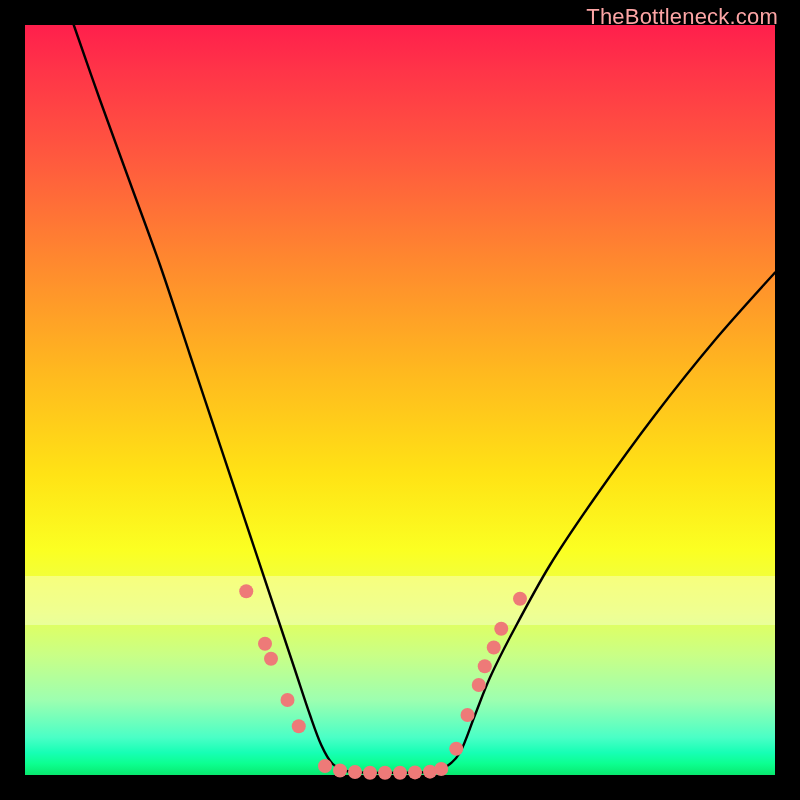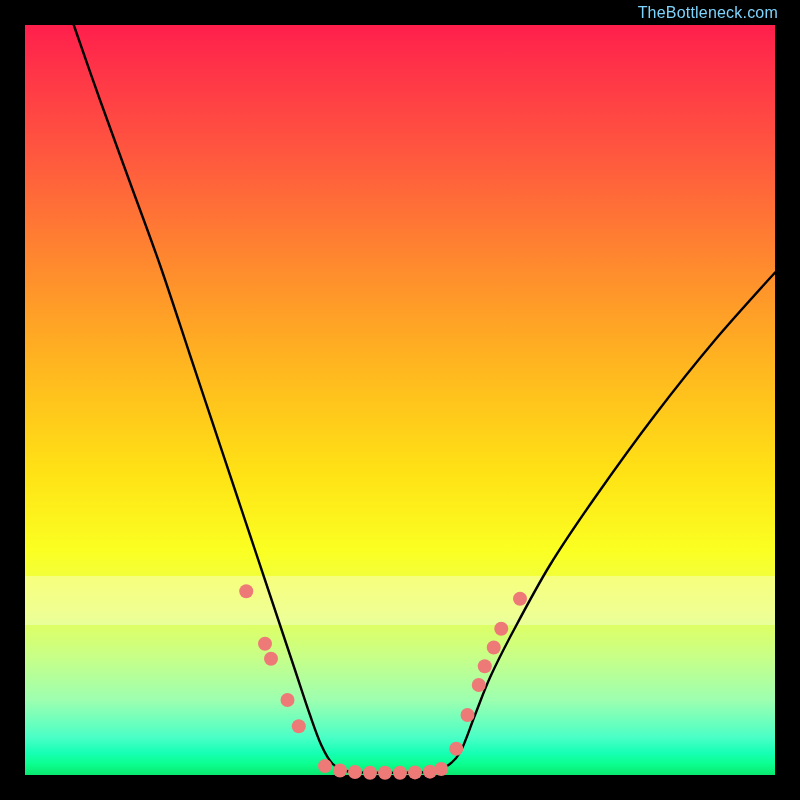--- a/index.html
+++ b/index.html
@@ -45,22 +45,22 @@
     left: 0;
     width: 100%;
     top: 73.5%;
     height: 6.5%;
     background: rgba(255,255,255,0.35);
   }
   .watermark {
     position: absolute;
     top: 4px;
     right: 22px;
-    color: #7dd3fc;
-    font-size: 16px;
+    color: #fca5a5;
+    font-size: 22px;
     font-weight: 500;
     letter-spacing: 0.2px;
     user-select: none;
   }
   svg.curve {
     position: absolute;
     left: 0;
     top: 0;
     width: 100%;
     height: 100%;

